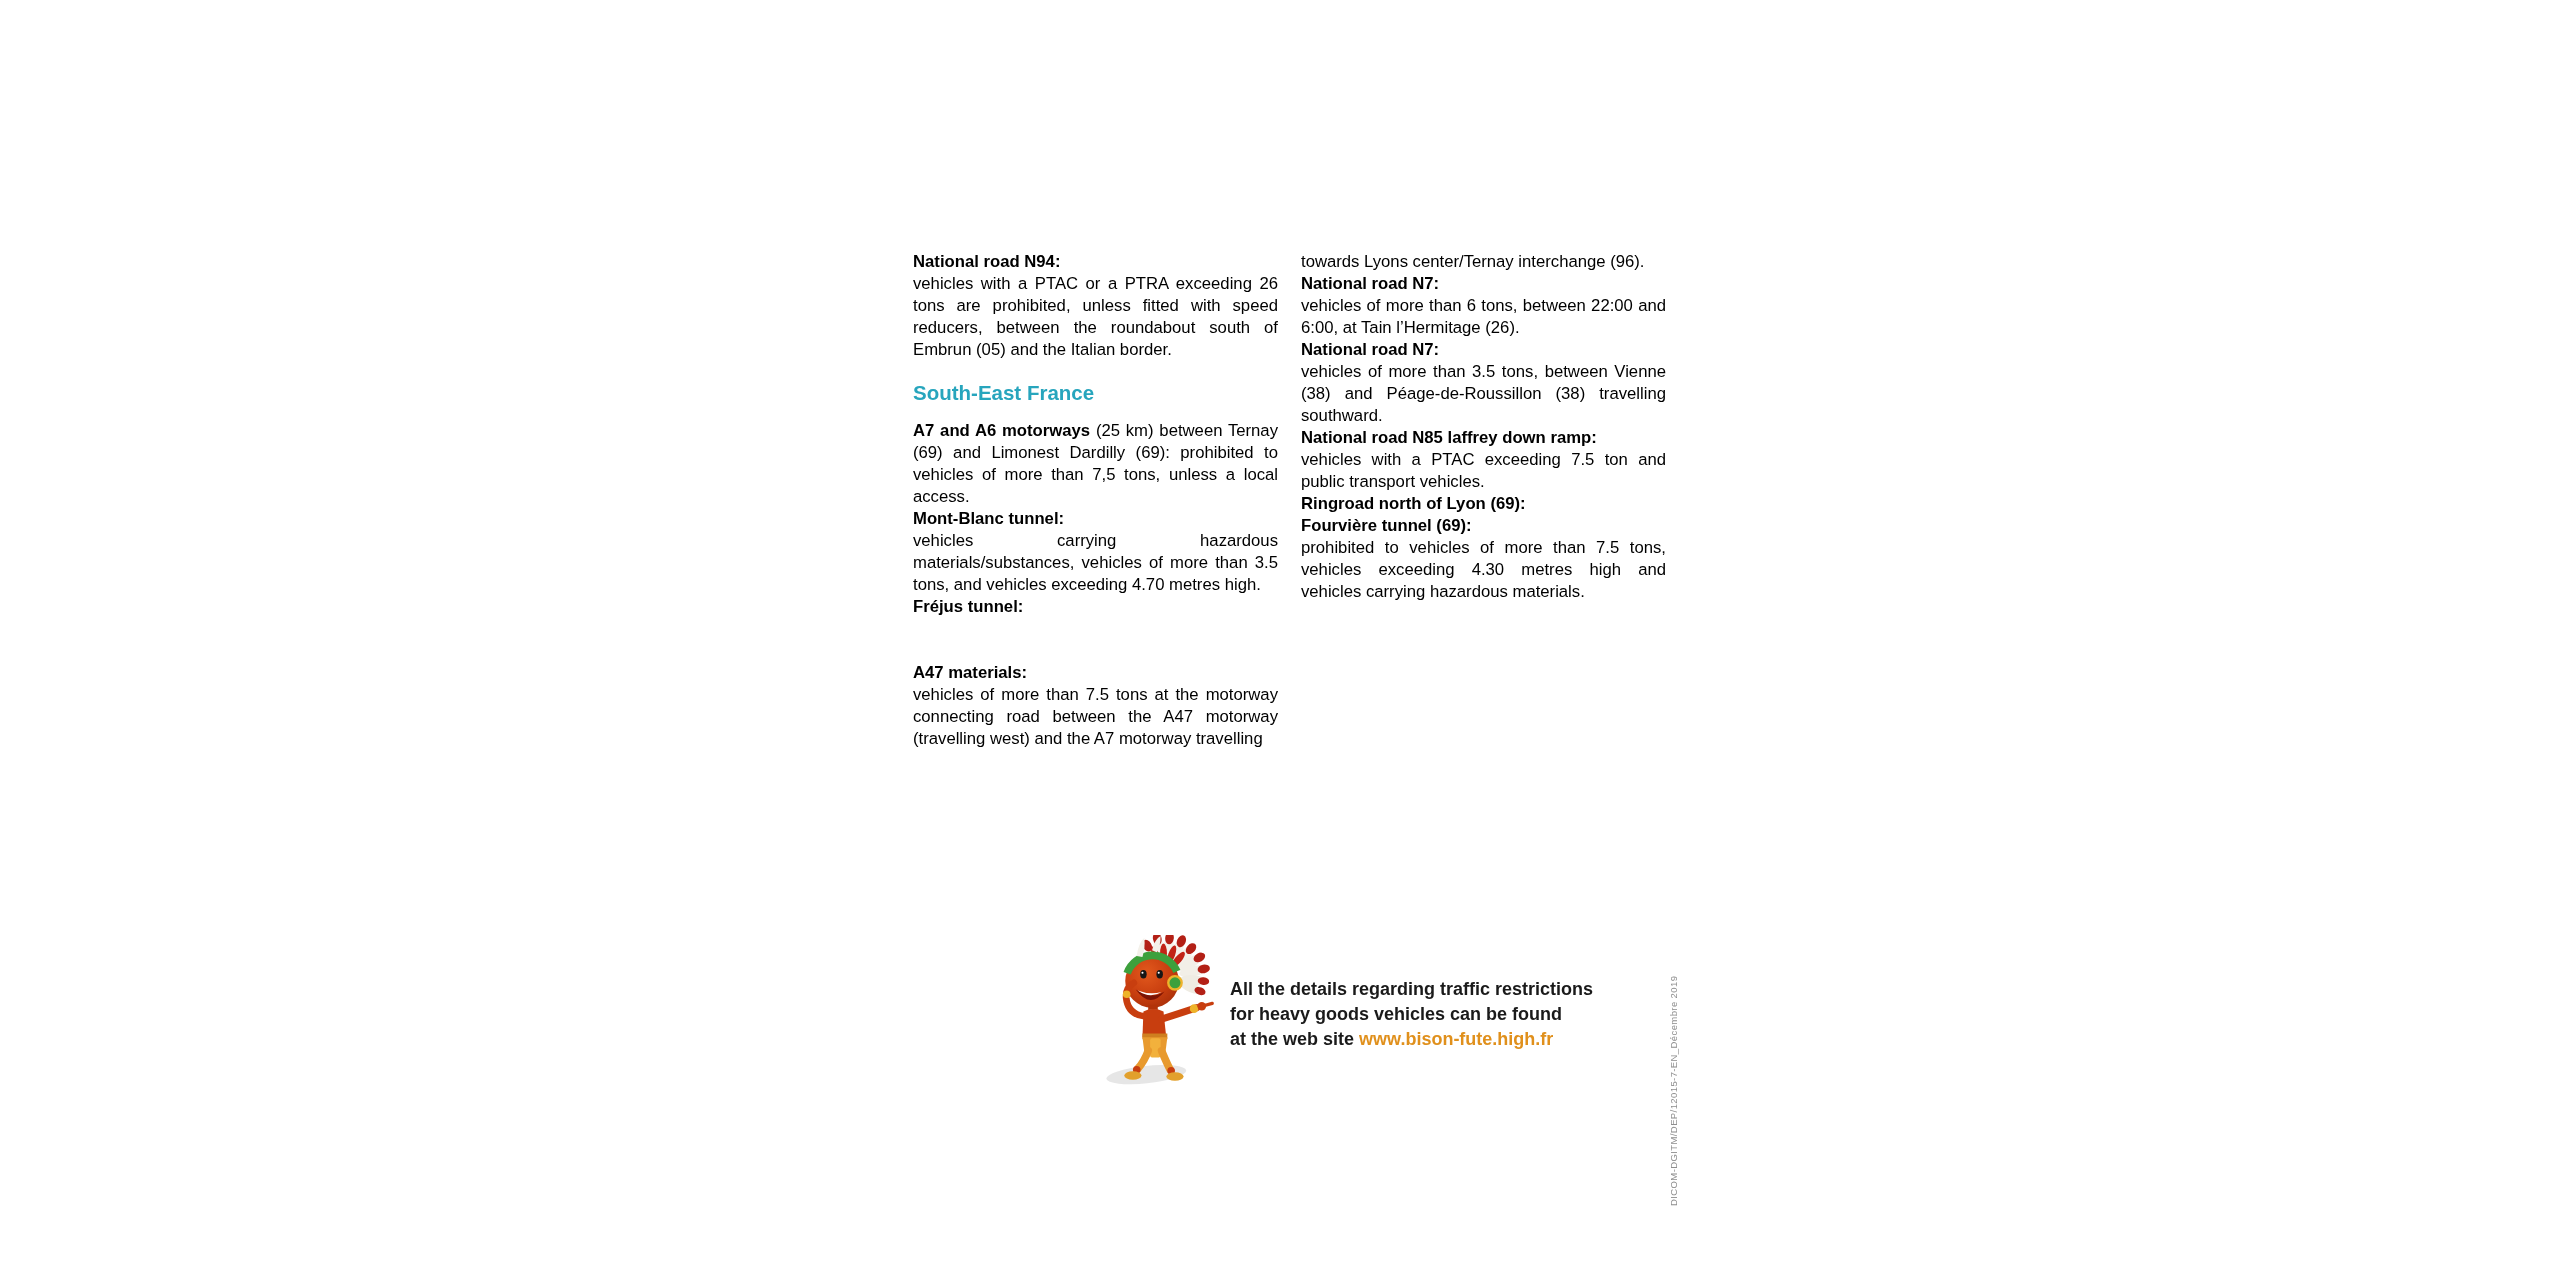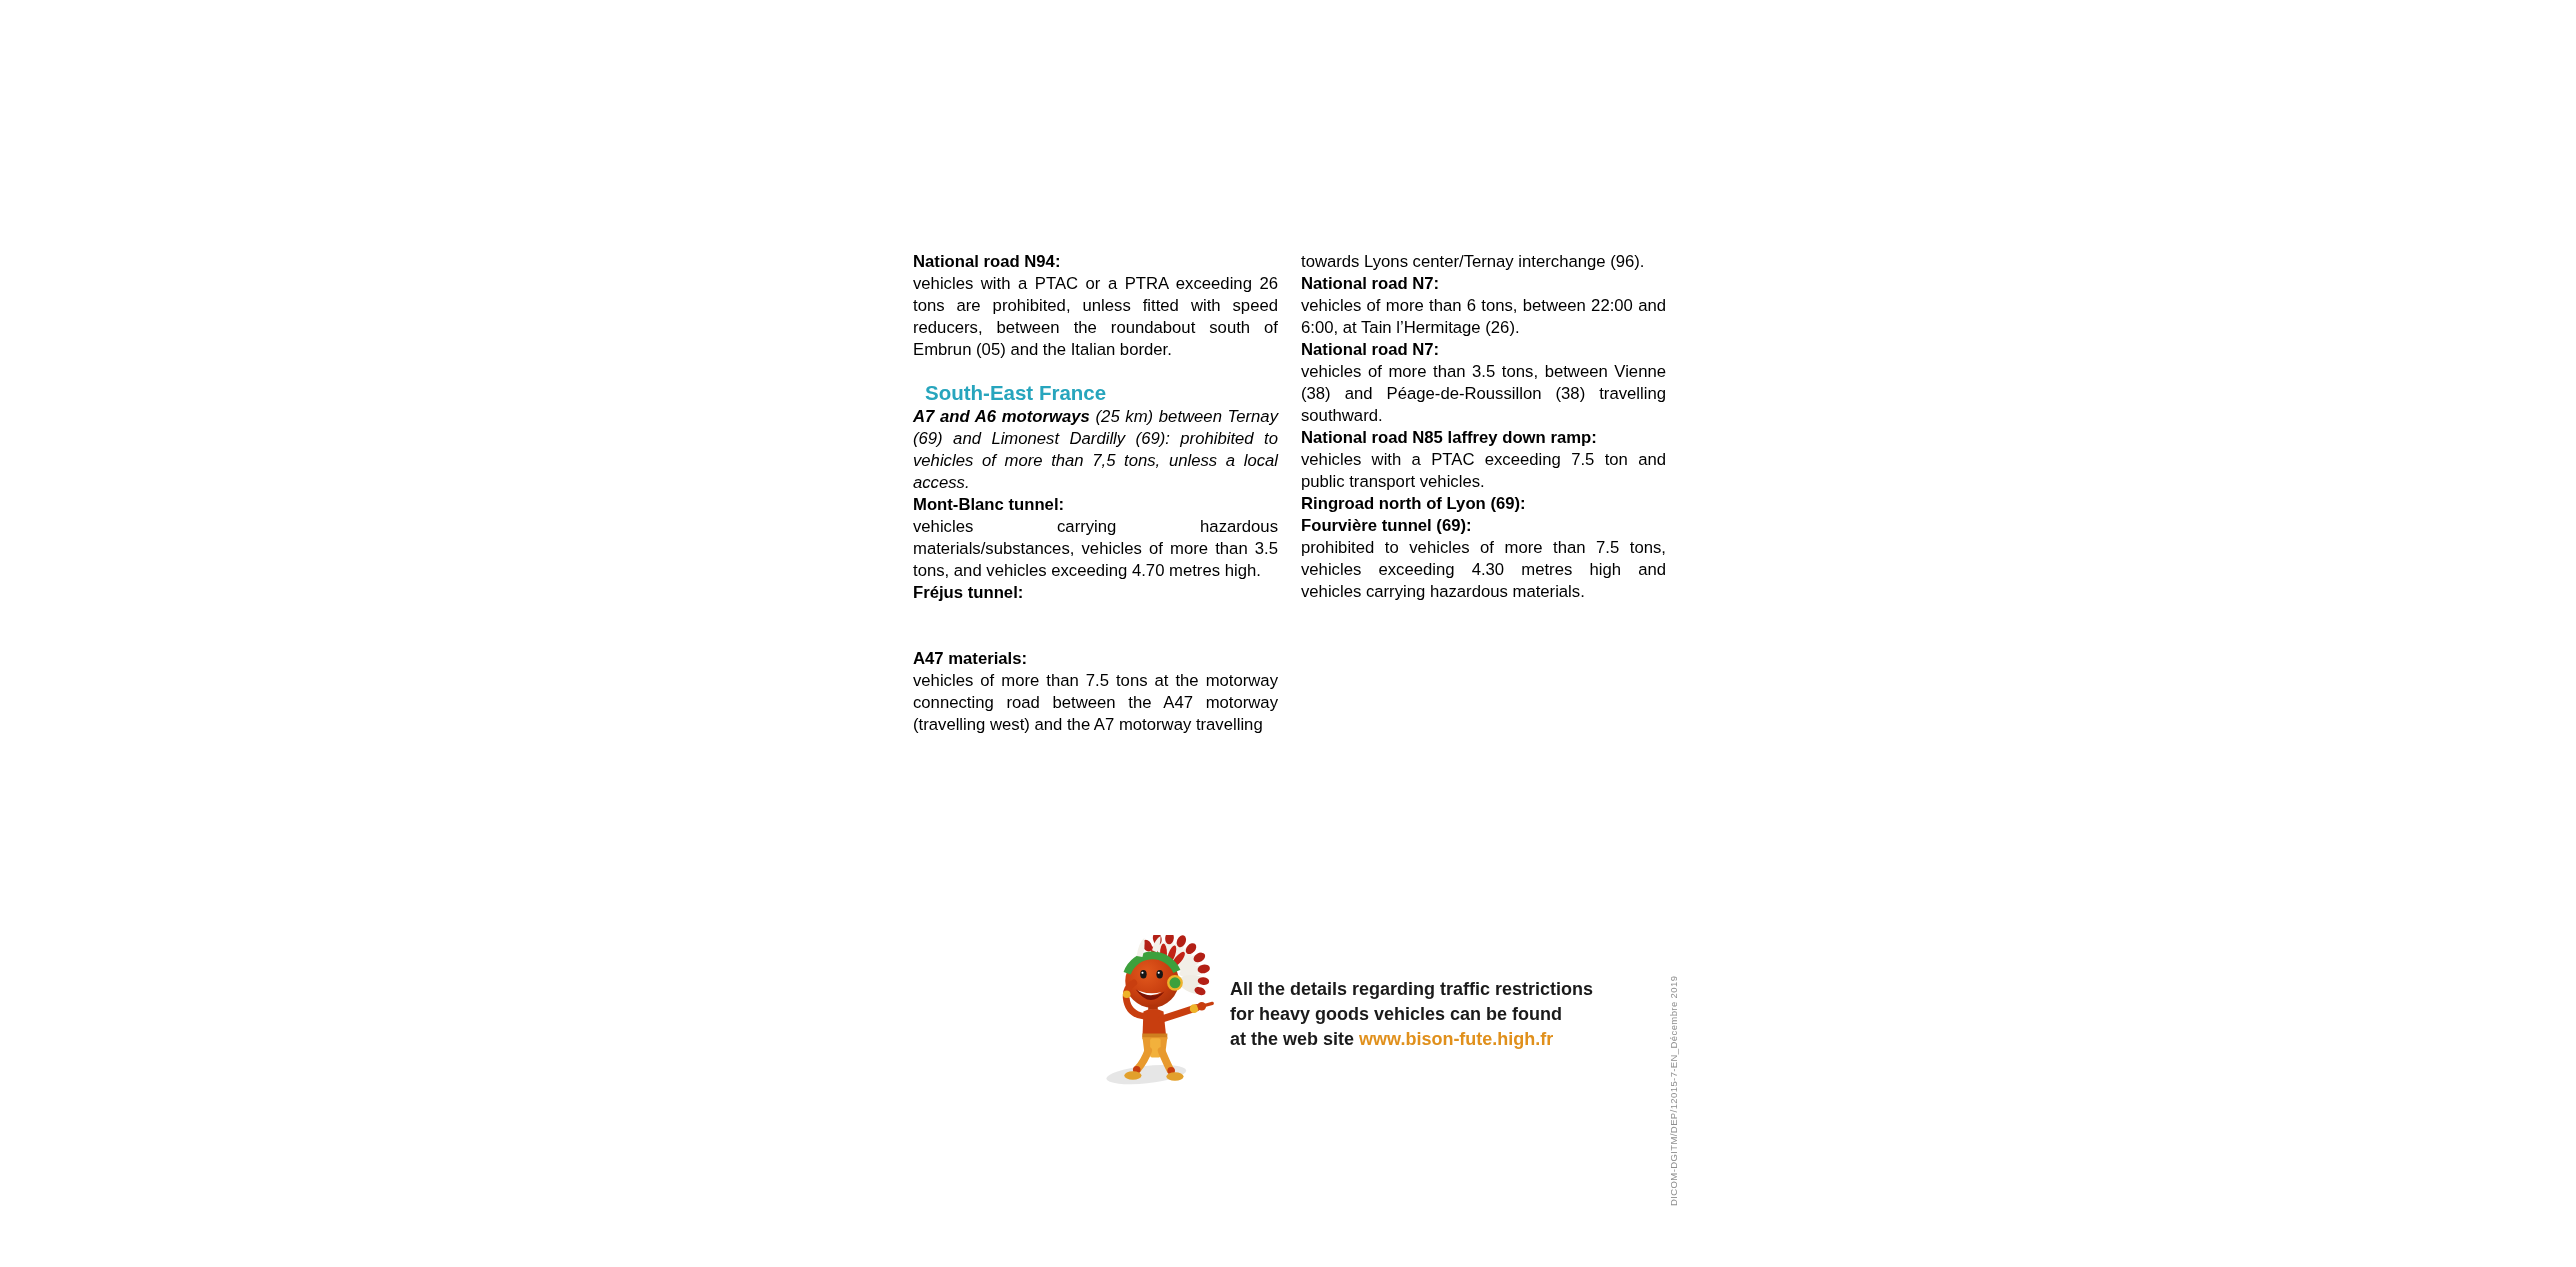--- a/index.html
+++ b/index.html
@@ -15,24 +15,24 @@
   }
   .col-left{left:913px;}
   .col-right{left:1301px;}
   .col p{margin:0;}
   .entry{margin-top:22px;}
   .col > :first-child{margin-top:4px;}
   .entry.extra-gap{margin-top:44px;}
   .entry-title{display:block;font-weight:bold;text-align:left;}
   .entry-title.inline{display:inline;}
   .region-heading{
-    margin:20px 0 0 12px;font-weight:bold;font-size:20.5px;line-height:24px;
+    margin:20px 0 0 0;font-weight:bold;font-size:20.5px;line-height:24px;
     color:var(--region-heading-color,#27a5bd);text-align:left;
   }
-  .region-heading + .entry{margin-top:1px;font-style:italic;}
+  .region-heading + .entry{margin-top:15px;}
   .footer-text{
     position:absolute;left:1230px;top:977px;
     font-size:18px;line-height:25px;font-weight:bold;color:#1a1a1a;
     white-space:nowrap;
   }
   .url{color:var(--link-color,#e0901c);text-decoration:none;cursor:pointer;}
   .mascot{position:absolute;left:1106px;top:935px;width:115px;height:153px;}
   .docref{
     position:absolute;left:1668px;top:1206px;
     transform:rotate(-90deg);transform-origin:0 0;

